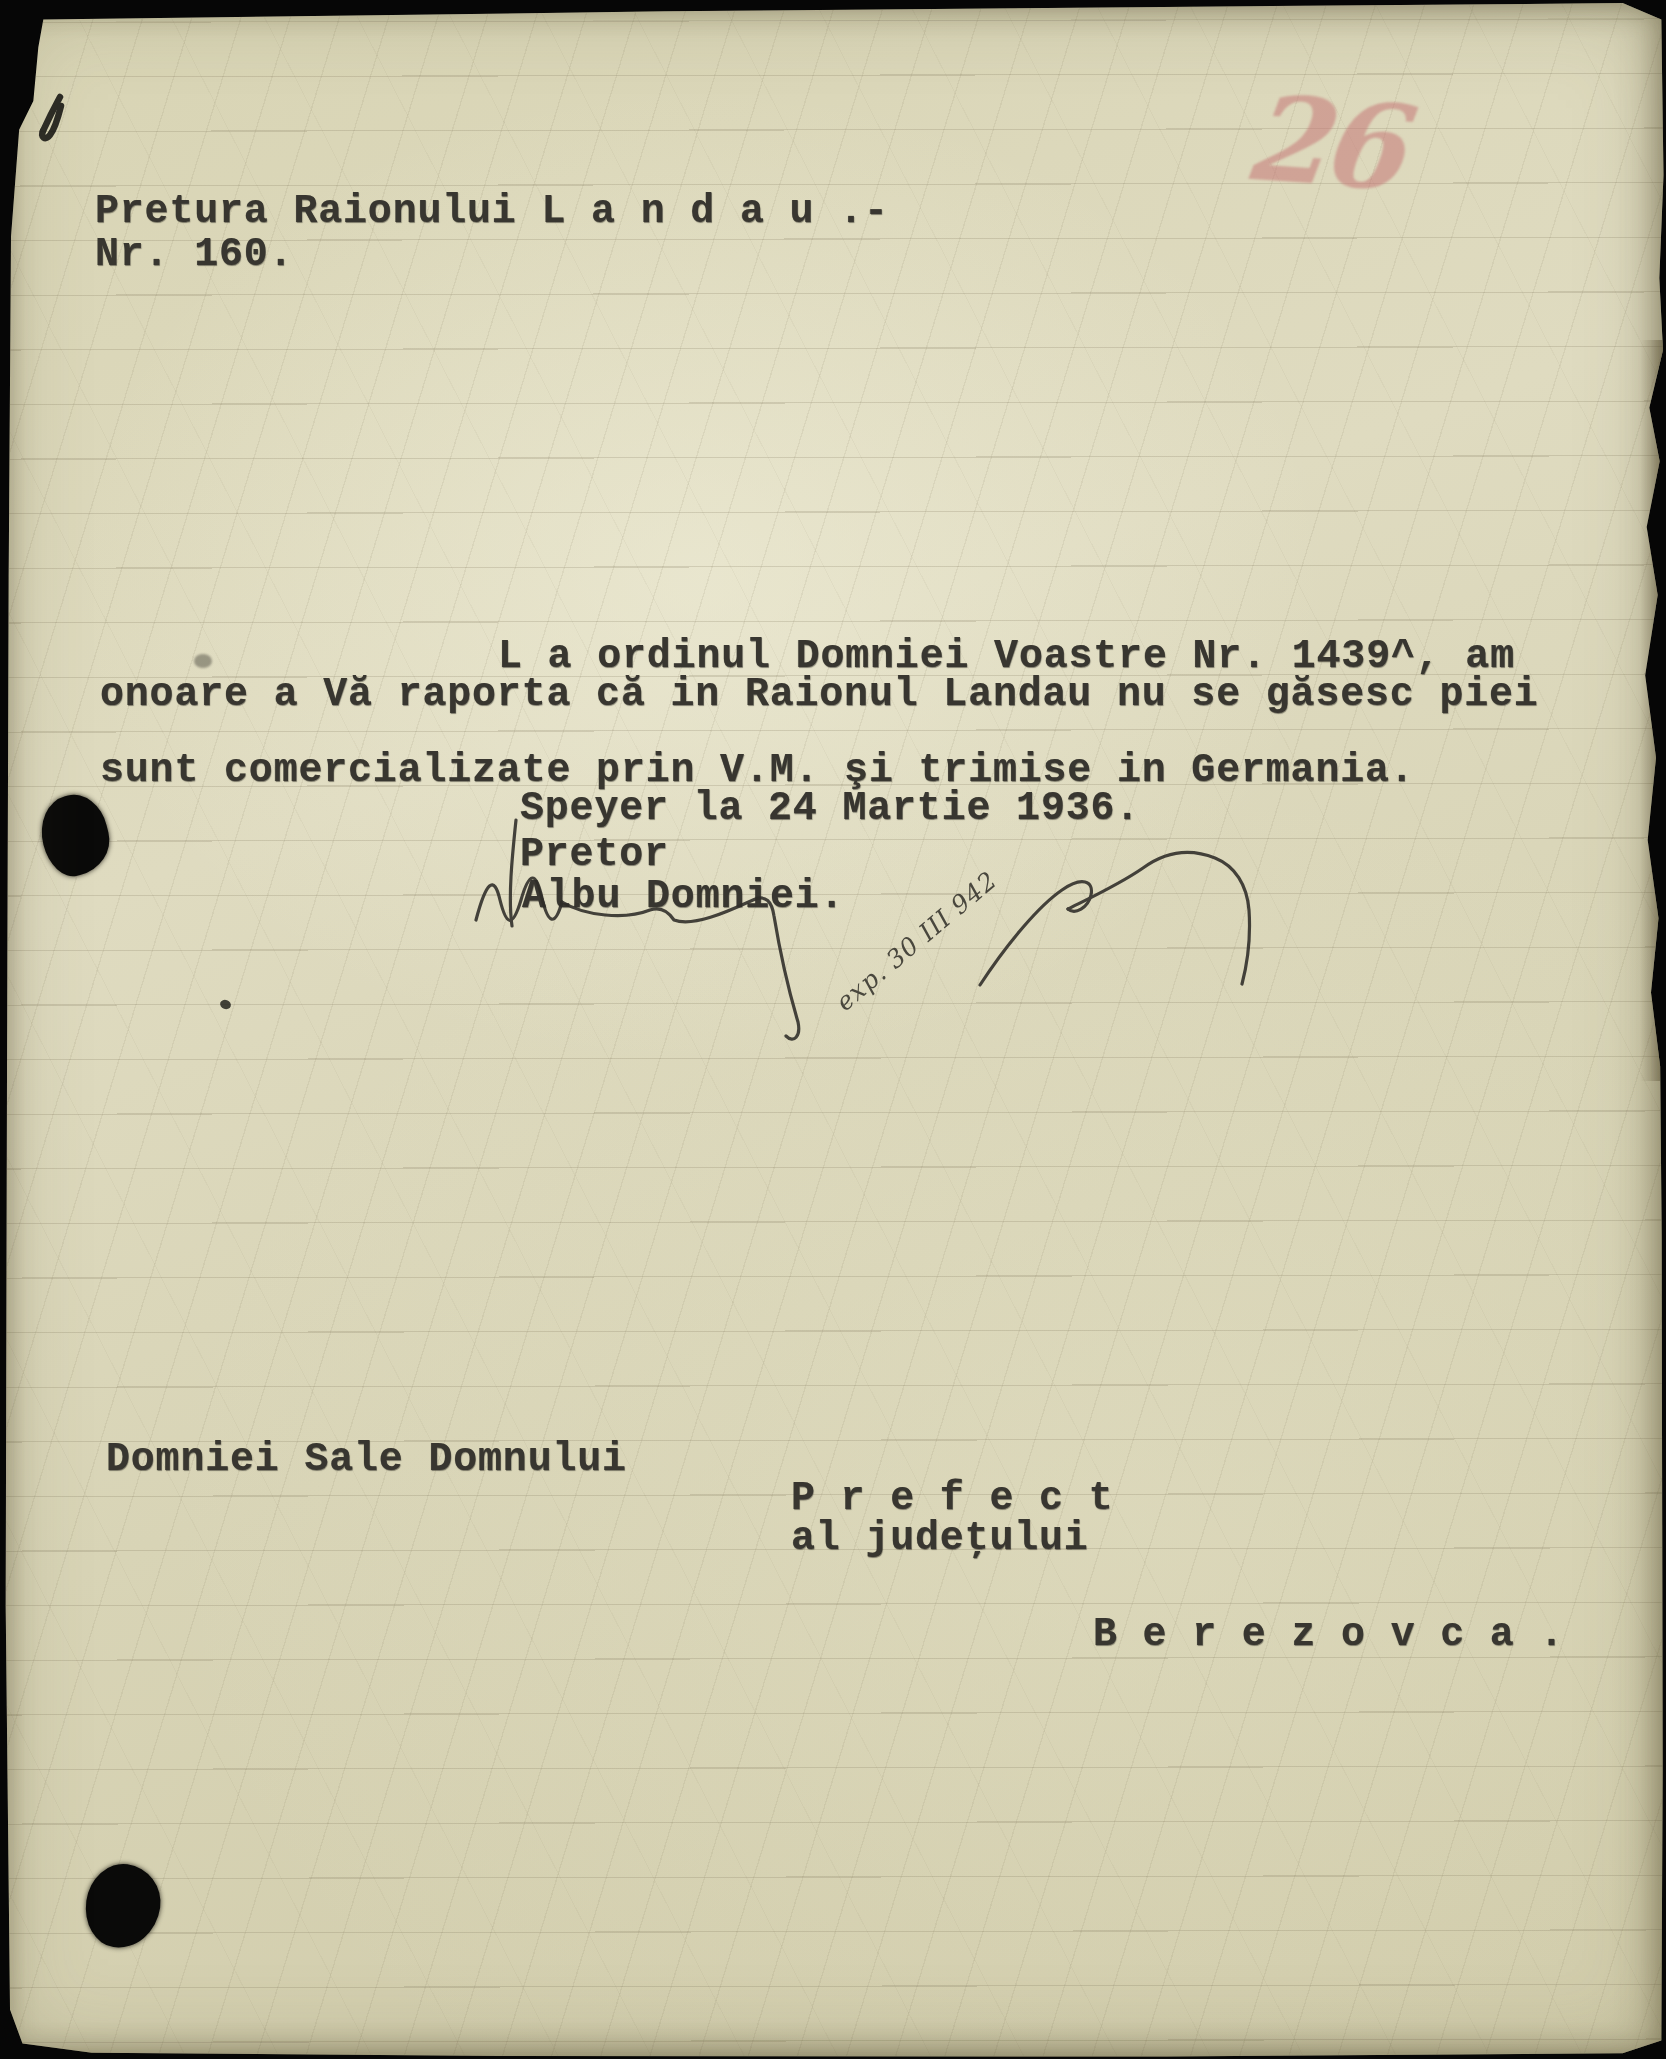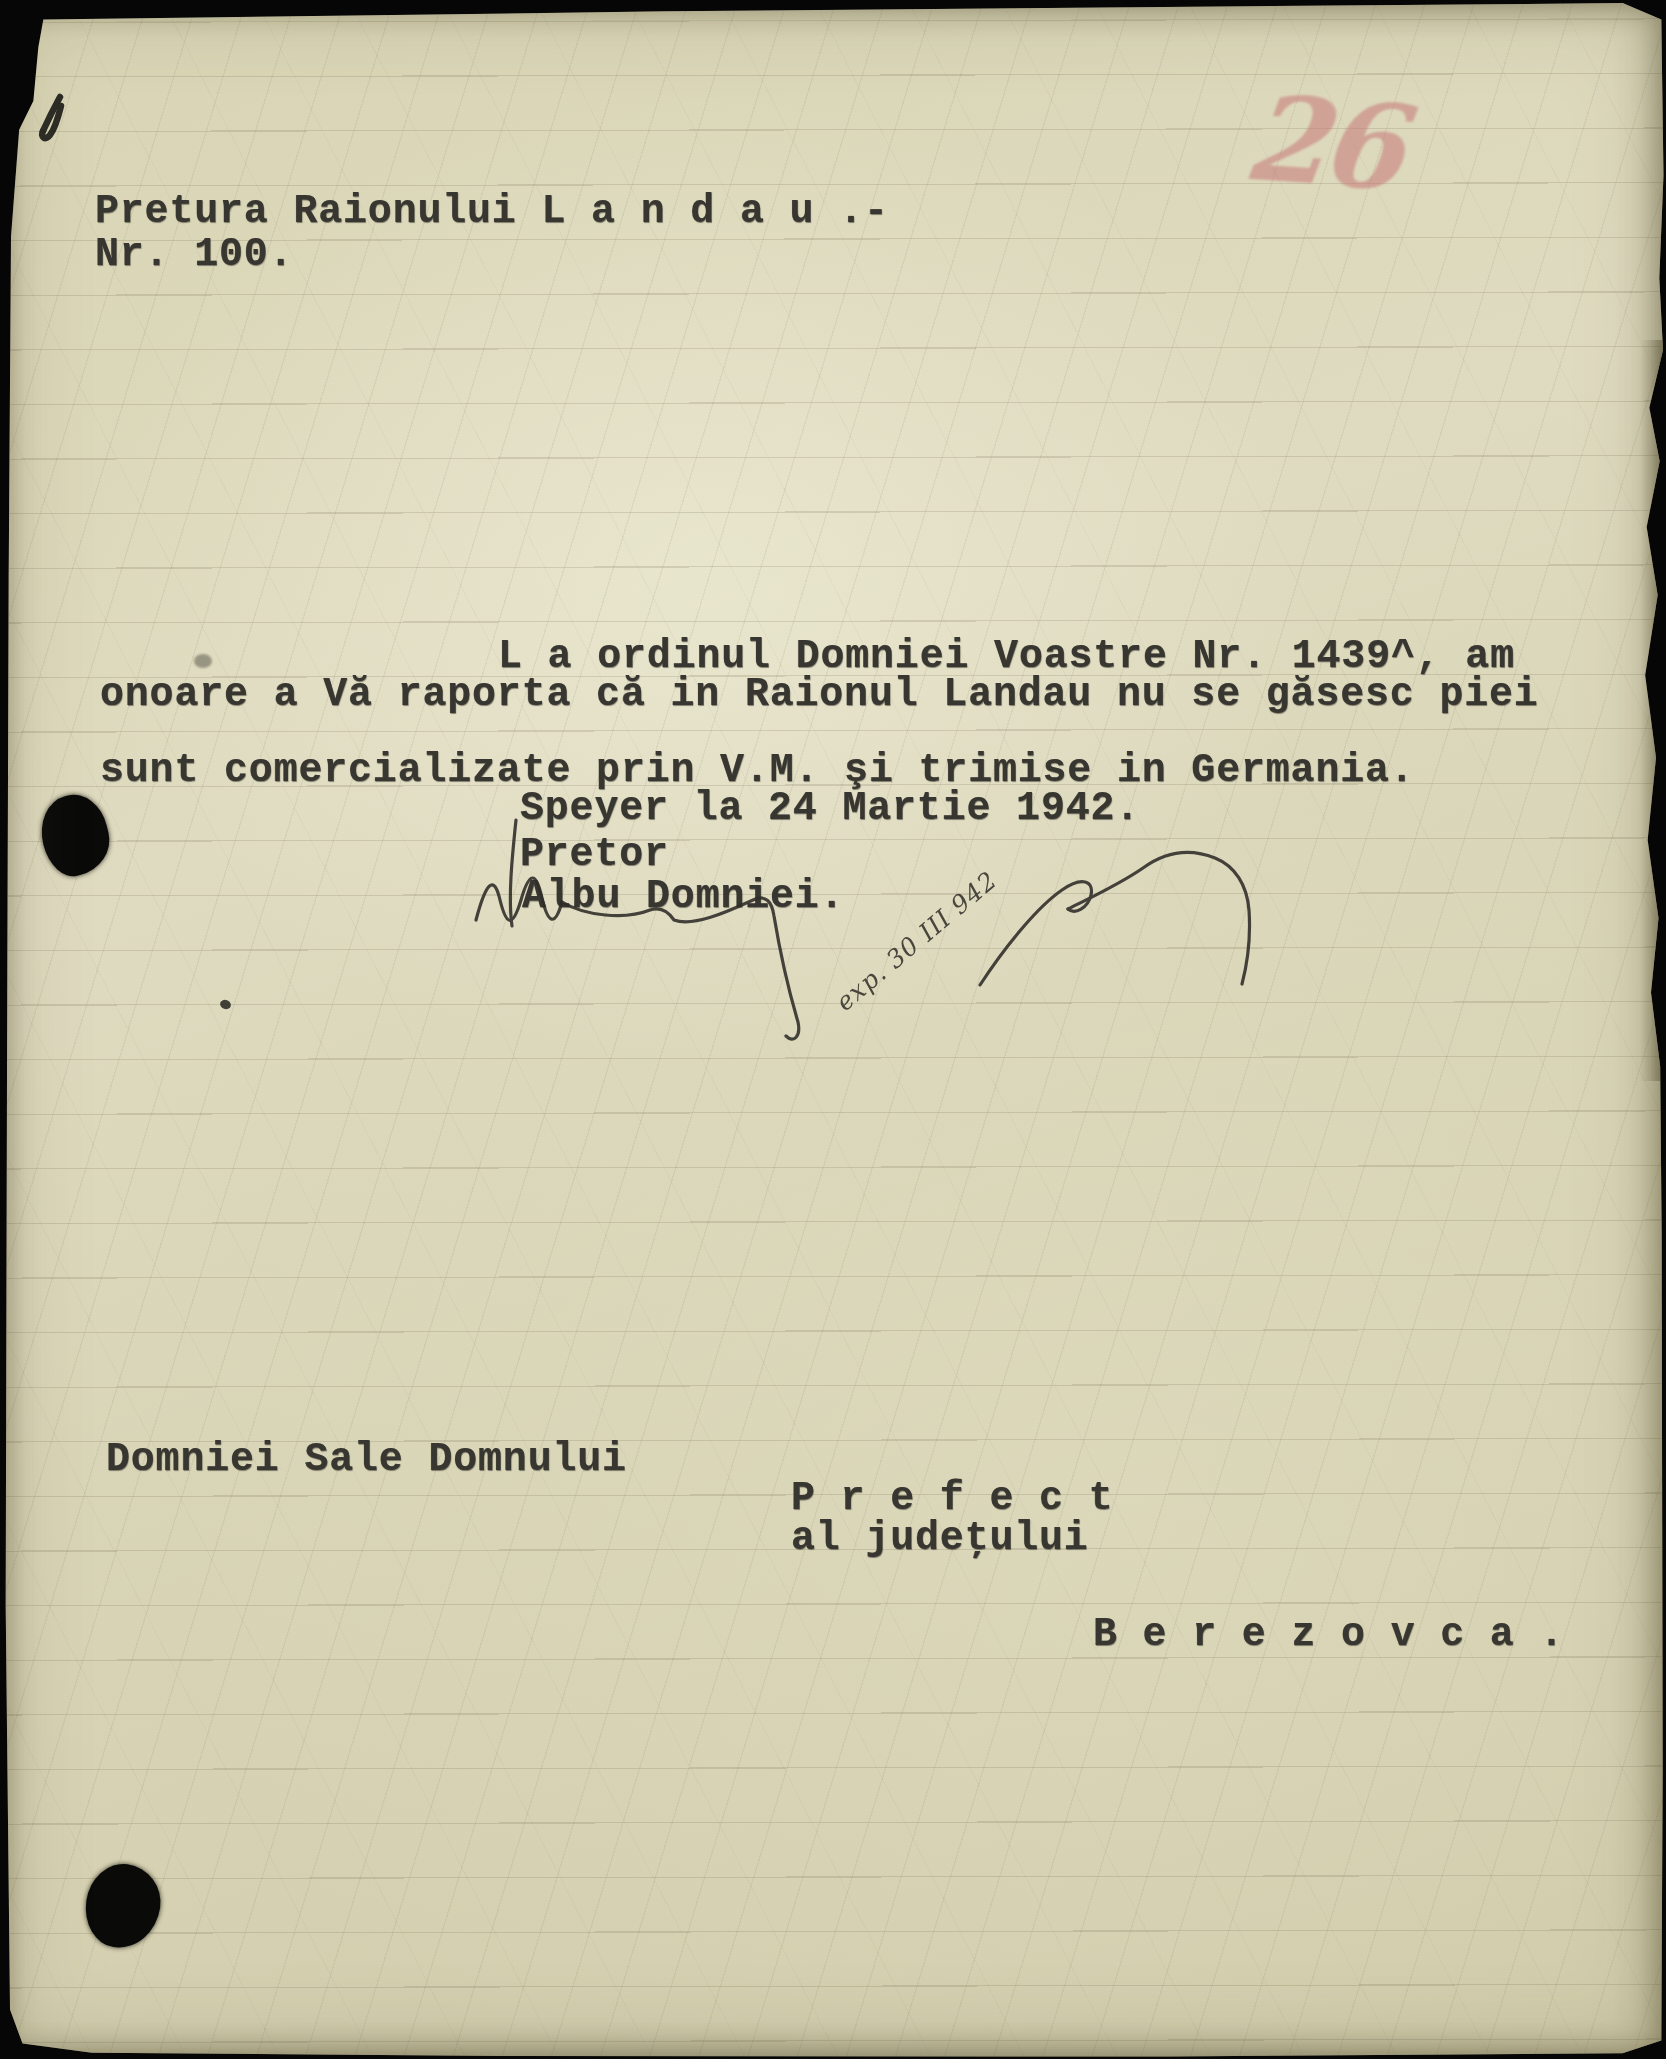--- a/index.html
+++ b/index.html
@@ -81,27 +81,27 @@
 </head>
 <body>
 
 <div class="scan">
   <div class="paper">
     <div class="ruling"></div>
     <div class="texture"></div>
     <div class="tear-shadow"></div>
 
     <div class="typed" style="left:95px;top:188px">Pretura Raionului L a n d a u .-</div>
-    <div class="typed" style="left:95px;top:231px">Nr. 100.</div>
+    <div class="typed" style="left:95px;top:231px">Nr. 160.</div>
 
 
     <div class="typed" style="left:498px;top:633px">L a ordinul Domniei Voastre Nr. 1439^, am</div>
     <div class="typed" style="left:100px;top:671px">onoare a Vă raporta că in Raionul Landau nu se găsesc piei</div>
     <div class="typed" style="left:100px;top:747px">sunt comercializate prin V.M. şi trimise in Germania.</div>
-    <div class="typed" style="left:520px;top:785px">Speyer la 24 Martie 1942.</div>
+    <div class="typed" style="left:520px;top:785px">Speyer la 24 Martie 1936.</div>
     <div class="typed" style="left:520px;top:831px">Pretor</div>
     <div class="typed" style="left:522px;top:873px">Albu Domniei.</div>
 
     <div class="typed" style="left:106px;top:1436px">Domniei Sale Domnului</div>
     <div class="typed" style="left:791px;top:1475px">P r e f e c t</div>
     <div class="typed" style="left:791px;top:1515px">al judeţului</div>
     <div class="typed" style="left:1093px;top:1611px">B e r e z o v c a .</div>
 
     <div class="registry">26</div>
 

